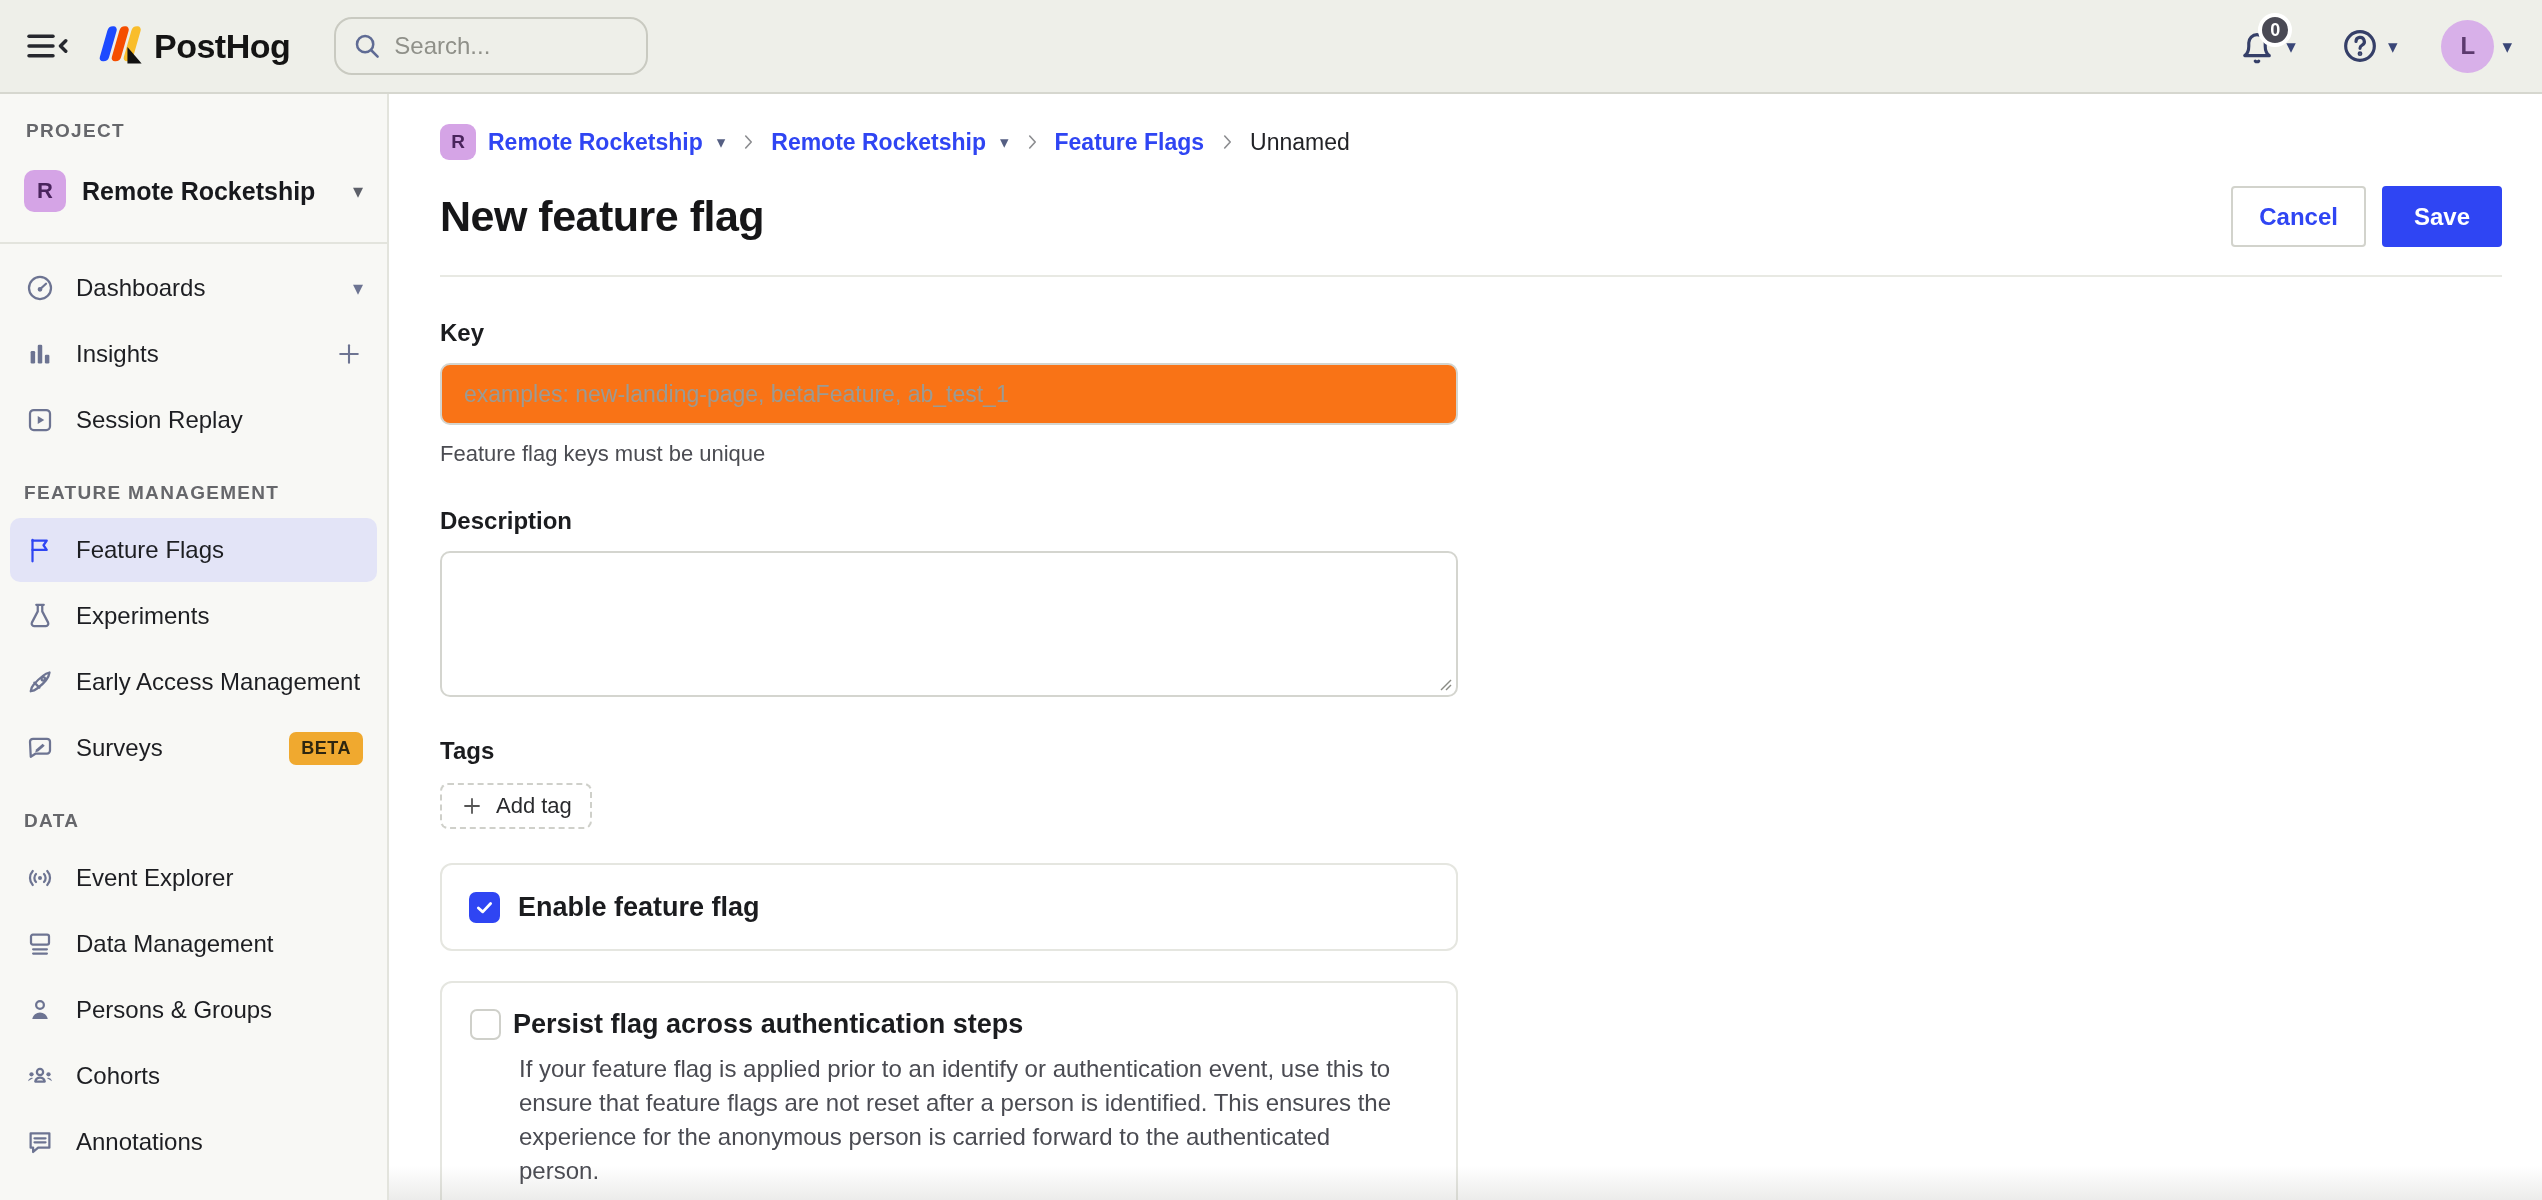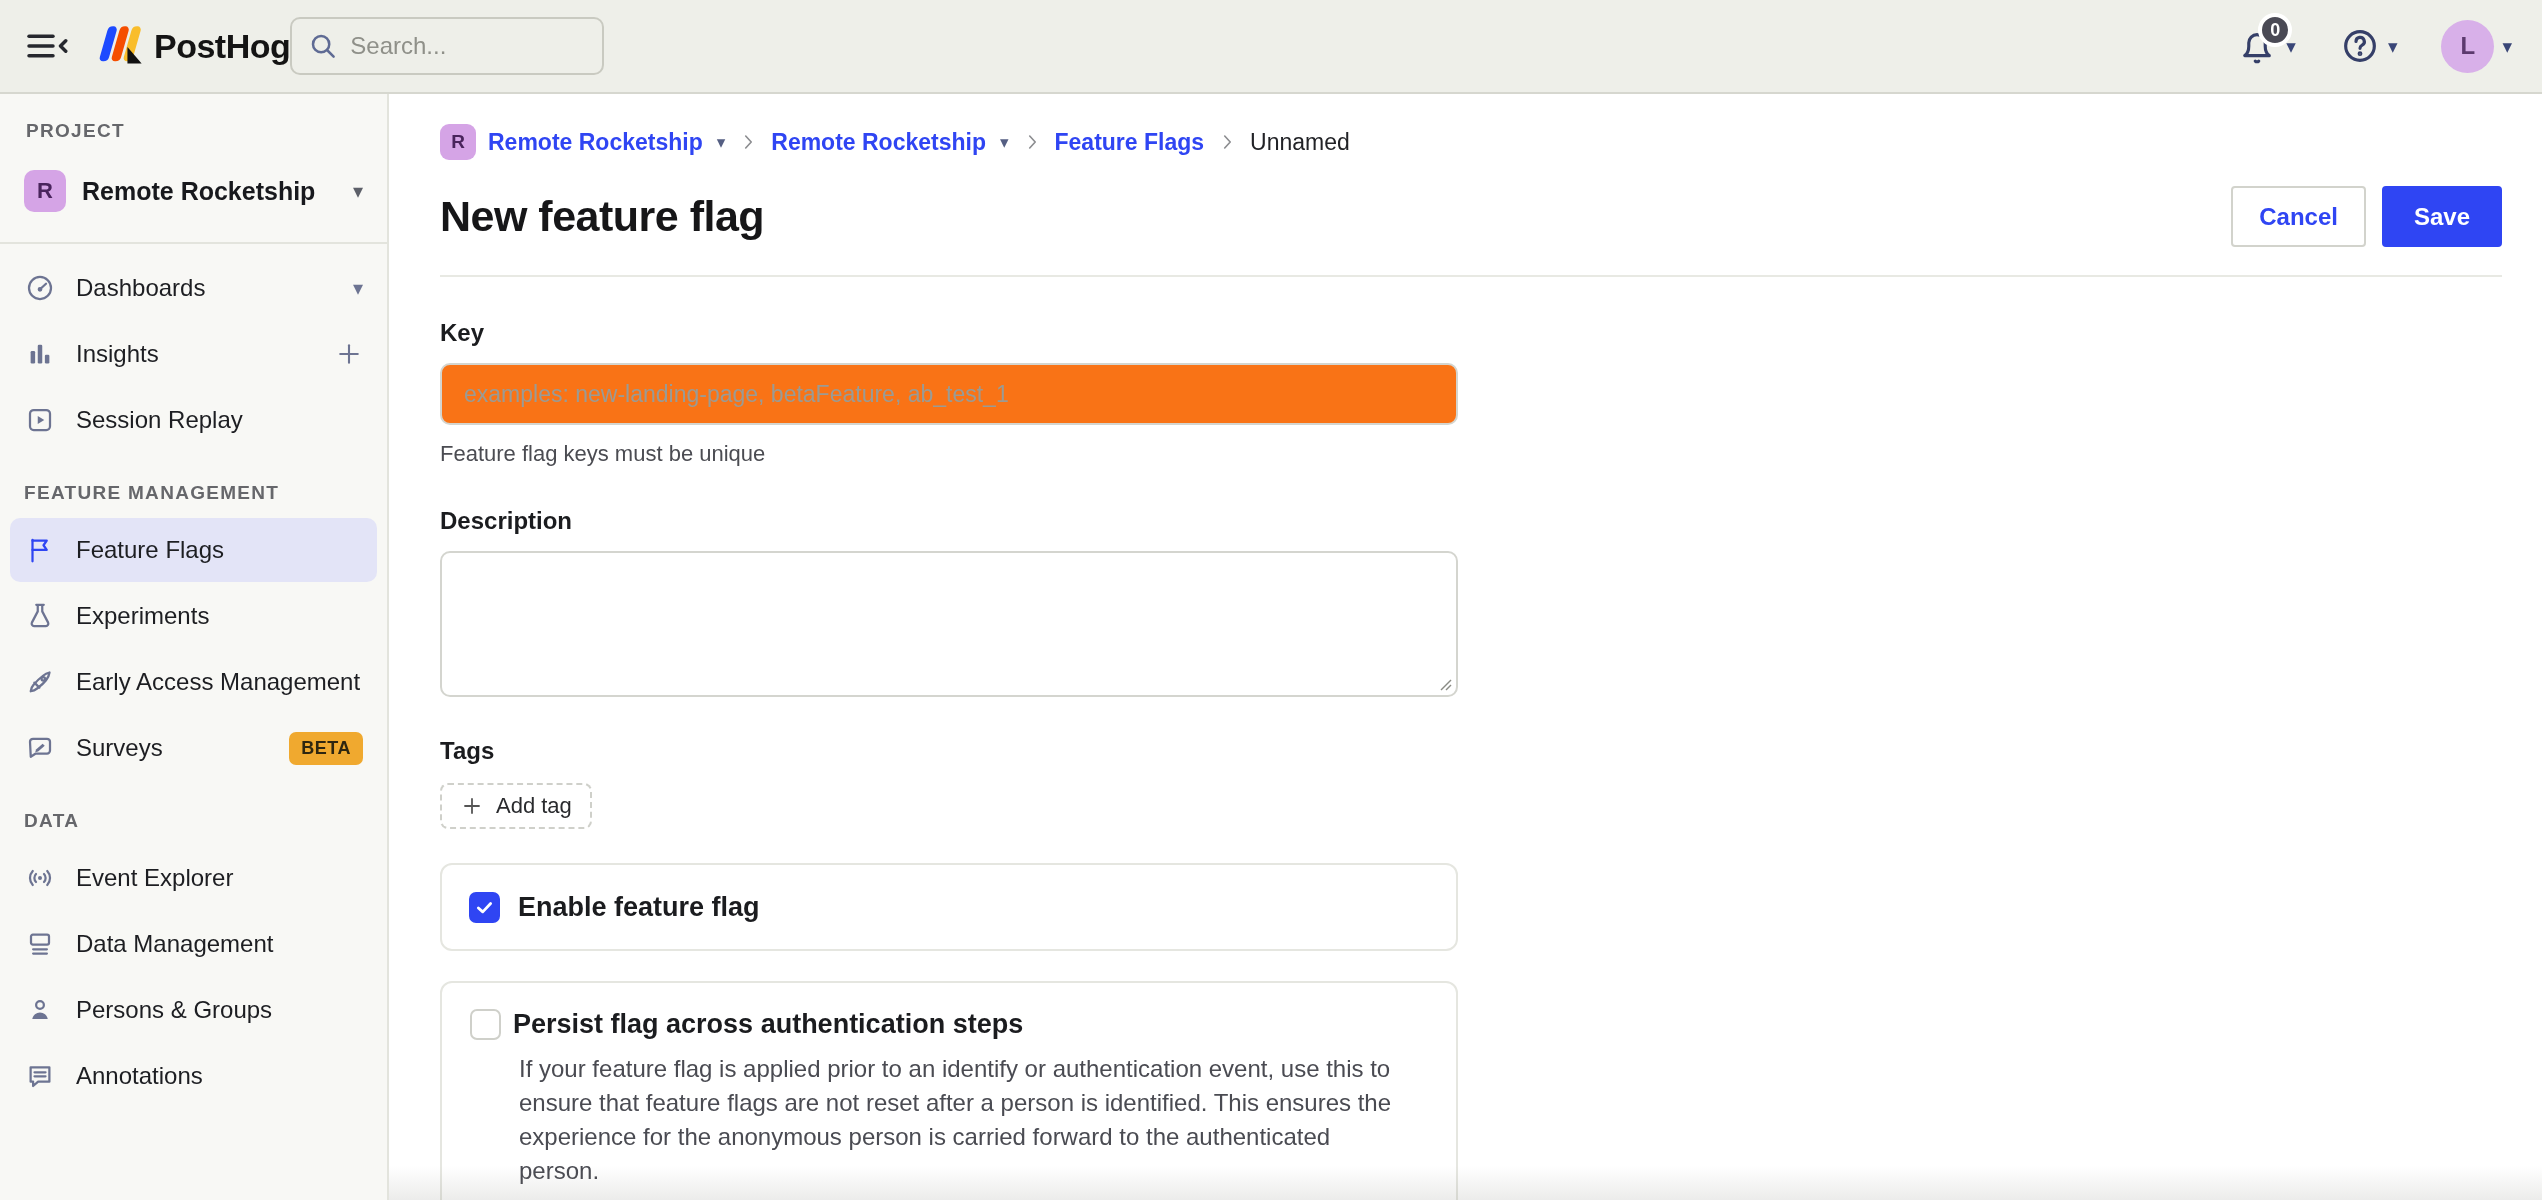--- a/index.html
+++ b/index.html
@@ -7,21 +7,21 @@
     font-family:"Liberation Sans","DejaVu Sans",sans-serif; background:#fff; color:#161618; }
   .app { width:2542px; height:1200px; display:flex; flex-direction:column; }
 
   
   .topbar { height:94px; flex:0 0 94px; background:#eeefe9; border-bottom:2px solid #d6d7cf;
     display:flex; align-items:center; padding:0 30px 0 26px; }
   .tb-toggle { width:46px; height:40px; background:none; border:none; cursor:pointer;
     display:flex; align-items:center; color:#26282e; }
   .logo { display:flex; align-items:center; gap:8px; margin-left:26px; cursor:pointer; }
   .logo-text { font-size:34px; font-weight:800; letter-spacing:-0.5px; color:#141414; }
-  .search-box { width:314px; height:58px; border:2px solid #c9cac1; border-radius:10px;
+  .search-box { margin-left:44px; width:314px; height:58px; border:2px solid #c9cac1; border-radius:18px;
     display:flex; align-items:center; padding:0 16px; gap:12px; background:transparent; }
   .search-box svg { width:30px; height:30px; color:#5f6b94; flex:0 0 auto; }
   .search-input { border:none; outline:none; background:transparent; font-size:24px; color:#333;
     width:100%; font-family:inherit; }
   .search-input::placeholder { color:#8f9089; }
   .tb-spacer { flex:1; }
   .tb-group { display:flex; align-items:center; gap:8px; margin-left:44px; cursor:pointer; }
   .tb-icon { color:#353f68; display:flex; }
   .caret { font-size:19px; color:#394677; line-height:1; }
   .bell-wrap { position:relative; display:flex; }
@@ -296,20 +296,33 @@
               <svg viewBox="0 0 24 24" fill="none" stroke="currentColor" stroke-width="1.8" stroke-linecap="round" stroke-linejoin="round">
                 <circle cx="12" cy="8" r="3.1"></circle>
                 <path d="M5.8 19.2a6.3 6.3 0 0 1 12.4 0z" fill="currentColor" stroke="none"></path>
               </svg>
             </span>
             <span class="nav-label">Persons &amp; Groups</span>
           </div>
           <div class="nav-item">
             <span class="icon">
               <svg viewBox="0 0 24 24" fill="none" stroke="currentColor" stroke-width="1.8" stroke-linecap="round" stroke-linejoin="round">
+                <circle cx="12" cy="8.8" r="2.5"></circle>
+                <path d="M8.2 16.4a3.9 3.9 0 0 1 7.6 0z"></path>
+                <circle cx="5.2" cy="10.6" r="1.7" fill="currentColor" stroke="none"></circle>
+                <path d="M2.4 16.2a3.2 3.2 0 0 1 4.2-2.6z" fill="currentColor" stroke="none"></path>
+                <circle cx="18.8" cy="10.6" r="1.7" fill="currentColor" stroke="none"></circle>
+                <path d="M21.6 16.2a3.2 3.2 0 0 0-4.2-2.6z" fill="currentColor" stroke="none"></path>
+              </svg>
+            </span>
+            <span class="nav-label">Cohorts</span>
+          </div>
+          <div class="nav-item">
+            <span class="icon">
+              <svg viewBox="0 0 24 24" fill="none" stroke="currentColor" stroke-width="1.8" stroke-linecap="round" stroke-linejoin="round">
                 <path d="M4.5 5h15v11.5h-9L6.5 20v-3.5h-2z"></path>
                 <line x1="7.6" y1="9" x2="16.4" y2="9"></line>
                 <line x1="7.6" y1="12.2" x2="16.4" y2="12.2"></line>
               </svg>
             </span>
             <span class="nav-label">Annotations</span>
           </div>
         </nav>
     </aside>
 

